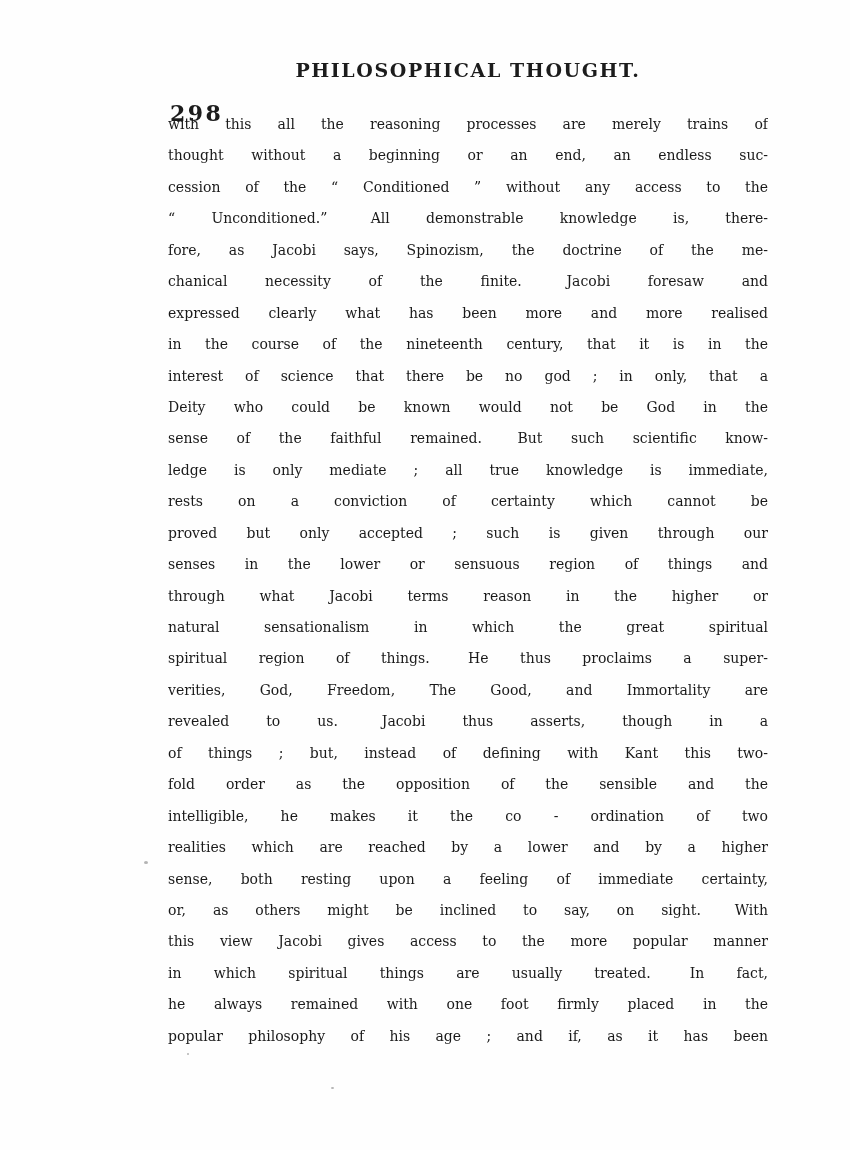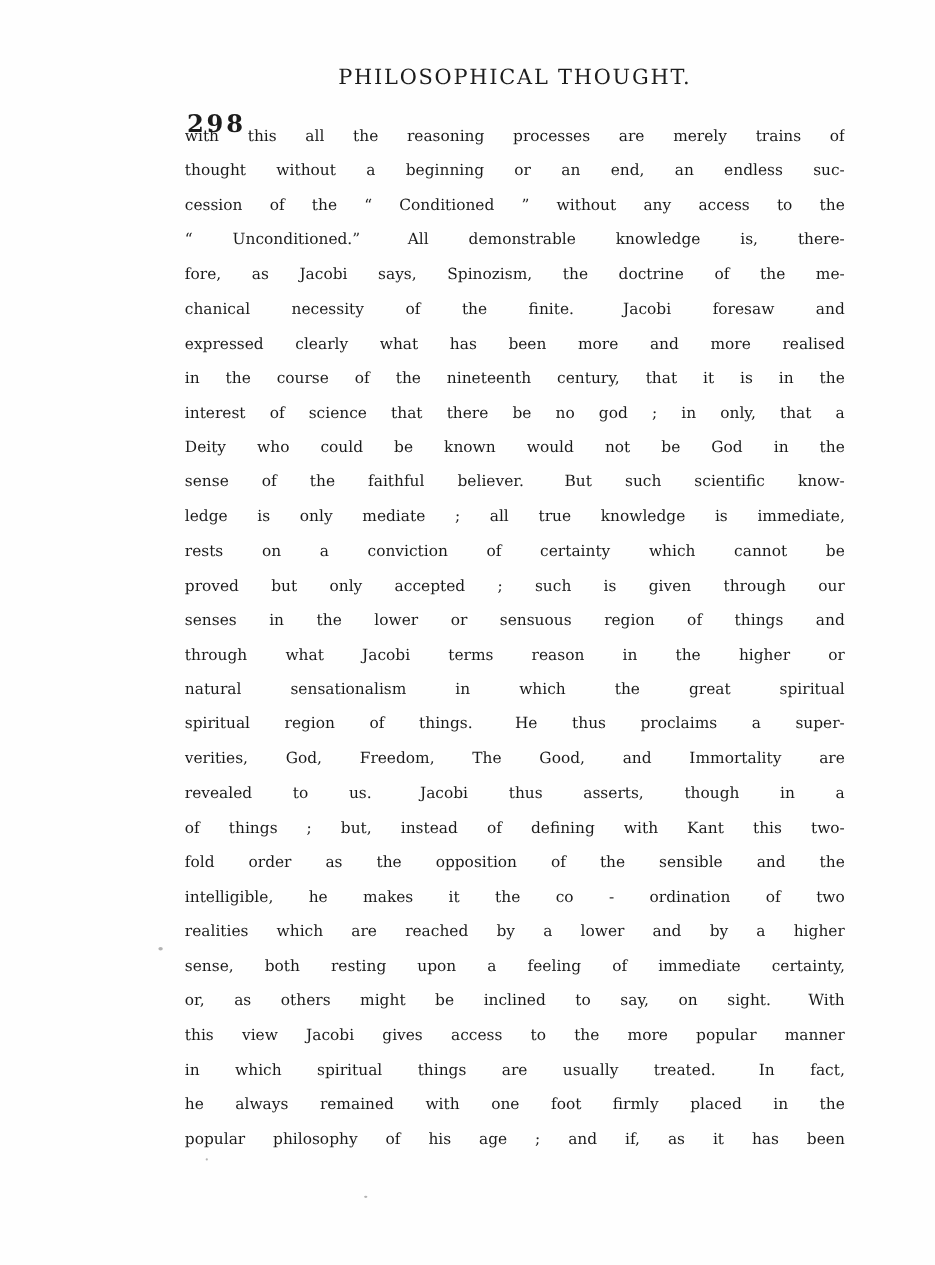--- a/index.html
+++ b/index.html
@@ -32,21 +32,21 @@
     letter-spacing: 2.5px;
     line-height: 24px;
     margin-top: 44px;
   }
   .running-title {
     position: absolute;
     left: 50%;
     top: 2px;
     transform: translateX(-50%);
     font-size: 19px;
-    font-weight: 400;
+    font-weight: 700;
     letter-spacing: 1.6px;
     white-space: nowrap;
     line-height: 22px;
   }
   .text-block {
     position: absolute;
     top: 109px;
     left: 168px;
     width: 600px;
     color: #1a1a1a;
@@ -92,21 +92,21 @@
   <div class="line">with this all the reasoning processes are merely trains of</div>
       <div class="line">thought without a beginning or an end, an endless suc-</div>
       <div class="line">cession of the “ Conditioned ” without any access to the</div>
       <div class="line">“ Unconditioned.”  All demonstrable knowledge is, there-</div>
       <div class="line">fore, as Jacobi says, Spinozism, the doctrine of the me-</div>
       <div class="line">chanical necessity of the finite.  Jacobi foresaw and</div>
       <div class="line">expressed clearly what has been more and more realised</div>
       <div class="line">in the course of the nineteenth century, that it is in the</div>
       <div class="line">interest of science that there be no god ; in only, that a</div>
       <div class="line">Deity who could be known would not be God in the</div>
-      <div class="line">sense of the faithful believer.  But such scientific know-</div>
+      <div class="line">sense of the faithful remained.  But such scientific know-</div>
       <div class="line">ledge is only mediate ; all true knowledge is immediate,</div>
       <div class="line">rests on a conviction of certainty which cannot be</div>
       <div class="line">proved but only accepted ; such is given through our</div>
       <div class="line">senses in the lower or sensuous region of things and</div>
       <div class="line">through what Jacobi terms reason in the higher or</div>
       <div class="line">natural sensationalism in which the great spiritual</div>
       <div class="line">spiritual region of things.  He thus proclaims a super-</div>
       <div class="line">verities, God, Freedom, The Good, and Immortality are</div>
       <div class="line">revealed to us.  Jacobi thus asserts, though in a</div>
       <div class="line">of things ; but, instead of defining with Kant this two-</div>

